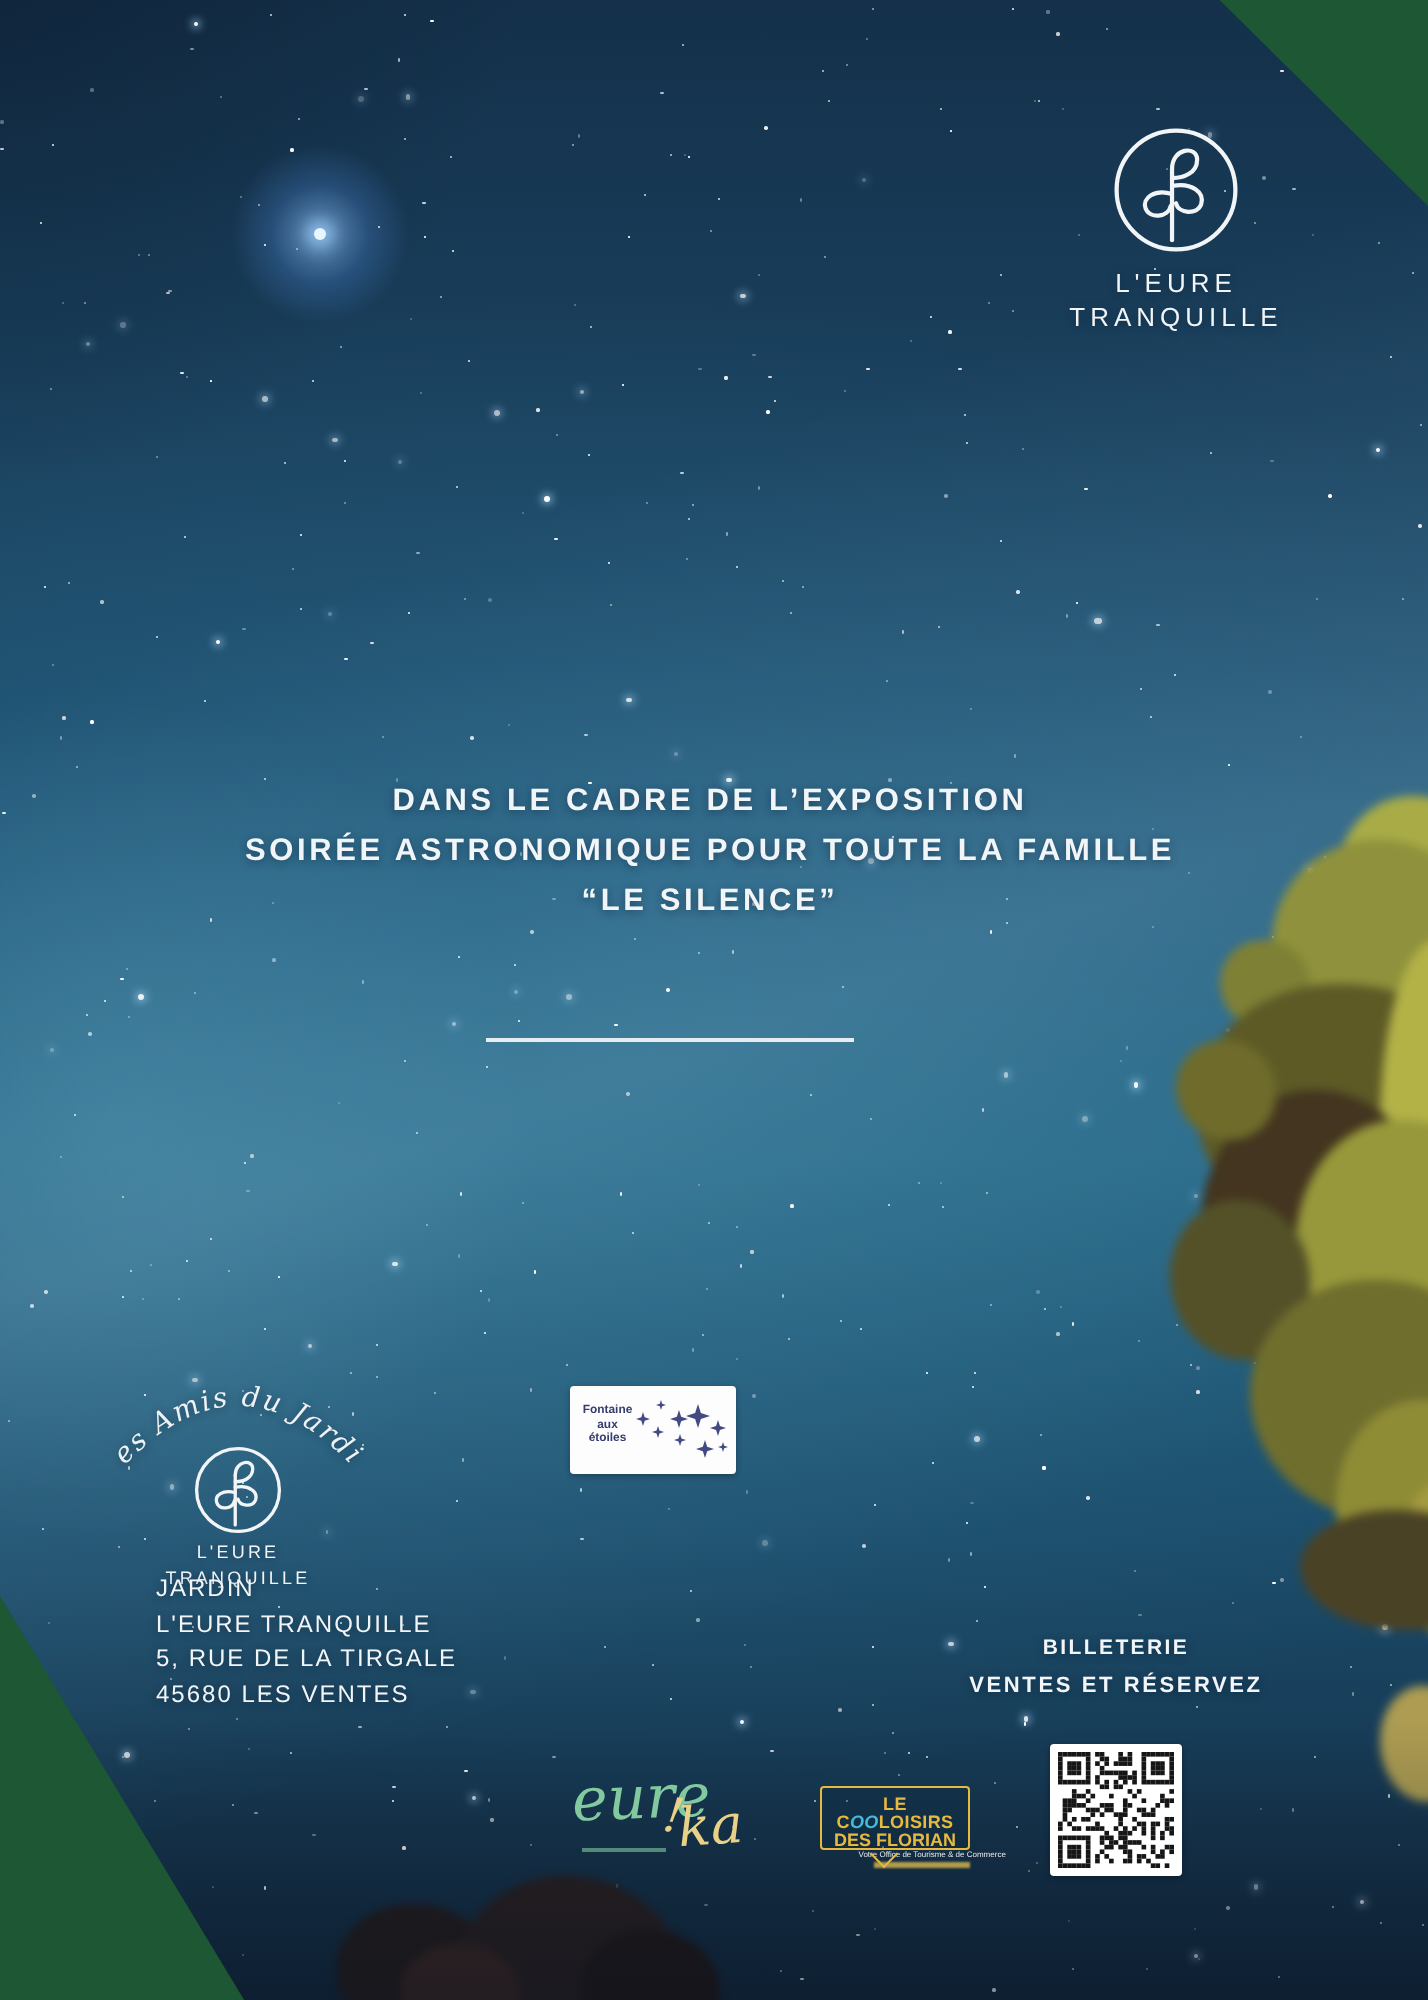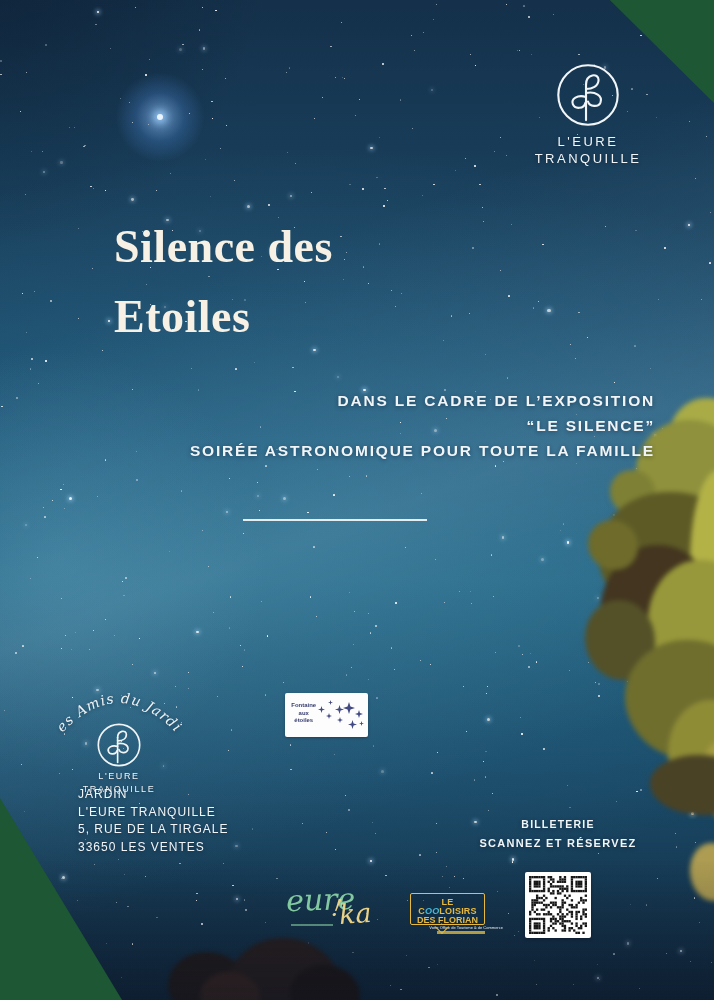--- a/index.html
+++ b/index.html
@@ -29,21 +29,21 @@
   .txt{position:absolute;color:#f2f5f7;text-shadow:0 1px 4px rgba(5,25,45,.45);}
   
   .brand{position:absolute;left:518px;top:62px;width:140px;text-align:center;}
   .brand svg{display:block;margin:0 auto;}
   .brand .bl1{margin-top:6px;font-size:13px;letter-spacing:2.5px;font-weight:400;}
   .brand .bl2{font-size:13px;letter-spacing:2.5px;font-weight:400;margin-top:2px;}
   
   .title{position:absolute;left:114px;top:212px;font-family:"Liberation Serif",serif;
     font-weight:700;font-size:46px;line-height:70px;color:#f6f1e4;letter-spacing:.5px;}
   
-  .context{position:absolute;left:55px;top:392px;width:600px;text-align:right;font-weight:700;}
+  .context{position:absolute;left:55px;top:392px;width:600px;text-align:center;font-weight:700;}
   .context div{font-size:15.5px;letter-spacing:1.8px;margin-bottom:7px;}
   .divider{position:absolute;left:243px;top:519px;width:184px;height:2px;background:#eef3f5;opacity:.95;}
   
   .schedule{position:absolute;left:92px;top:555px;width:476px;text-align:center;font-weight:700;}
   .schedule .d{font-size:21px;letter-spacing:1.5px;}
   .schedule .t{font-size:19px;letter-spacing:2.5px;margin-top:24px;}
   .schedule .p{font-size:22px;letter-spacing:1px;margin-top:25px;}
   
   .fbadge{position:absolute;left:285px;top:693px;width:83px;height:44px;background:#fdfdfd;border-radius:2px;
     box-shadow:0 1px 3px rgba(0,0,20,.3);}
@@ -652,29 +652,25 @@
         <path d="M47 88 V34"></path>
         <path d="M47 34 C47 18, 66 16, 66 27 C66 37, 56 41, 47 41"></path>
         <path d="M47 47 C62 44, 72 52, 69 61 C66 69, 52 68, 50 60"></path>
         <path d="M47 53 C34 49, 24 56, 27 64 C30 72, 44 71, 46 62"></path>
       </g>
     </svg>
     <div class="bl1">L'EURE</div>
     <div class="bl2">TRANQUILLE</div>
   </div>
 
-  <div class="title">
-    <div>Silence des</div>
-    <div>Etoiles</div>
-  </div>
 
   <div class="context txt">
     <div>DANS LE CADRE DE L’EXPOSITION</div>
+    <div>SOIRÉE ASTRONOMIQUE POUR TOUTE LA FAMILLE</div>
     <div>“LE SILENCE”</div>
-    <div>SOIRÉE ASTRONOMIQUE POUR TOUTE LA FAMILLE</div>
   </div>
 
   <div class="divider"></div>
 
 
   <div class="fbadge">
     <div class="ftxt">
       <div>Fontaine</div>
       <div>aux</div>
       <div>étoiles</div>
@@ -709,42 +705,42 @@
       </g>
     </svg>
     <div class="ol">L'EURE</div>
     <div class="ol">TRANQUILLE</div>
   </div>
 
   <div class="address txt">
     <div>JARDIN</div>
     <div>L'EURE TRANQUILLE</div>
     <div>5, RUE DE LA TIRGALE</div>
-    <div>33650 LES VENTES</div>
+    <div>45680 LES VENTES</div>
   </div>
 
 
   <div class="eureka">
     <span class="eure">eure</span>
     <span class="bang">!</span>
     <span class="ka">ka</span>
     <span class="tag"></span>
   </div>
 
   <div class="comptoir">
     <div class="c1"><span>LE C</span><span class="oo">OO</span><span>LOISIRS</span></div>
     <div class="c2">DES FLORIAN</div>
     <div class="csub">Votre Office de Tourisme &amp; de Commerce</div>
     <div class="tail"></div>
   </div>
   <div class="comptoir-tag"></div>
 
   <div class="ticketing txt">
     <div class="t1">BILLETERIE</div>
-    <div class="t2">SCANNEZ ET RÉSERVEZ</div>
+    <div class="t2">VENTES ET RÉSERVEZ</div>
   </div>
 
   <div class="qr">
     <svg id="qr-svg" width="58" height="58" viewBox="0 0 57.5 57.5">
         <rect x="0.0" y="0.0" width="2.3" height="2.3" fill="#161616"></rect>
         <rect x="2.3" y="0.0" width="2.3" height="2.3" fill="#161616"></rect>
         <rect x="4.6" y="0.0" width="2.3" height="2.3" fill="#161616"></rect>
         <rect x="6.9" y="0.0" width="2.3" height="2.3" fill="#161616"></rect>
         <rect x="9.2" y="0.0" width="2.3" height="2.3" fill="#161616"></rect>
         <rect x="11.5" y="0.0" width="2.3" height="2.3" fill="#161616"></rect>

